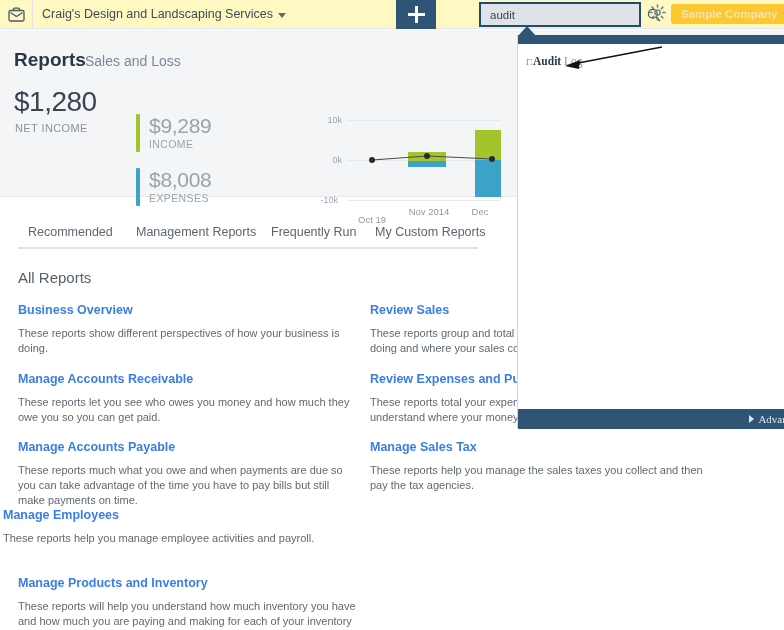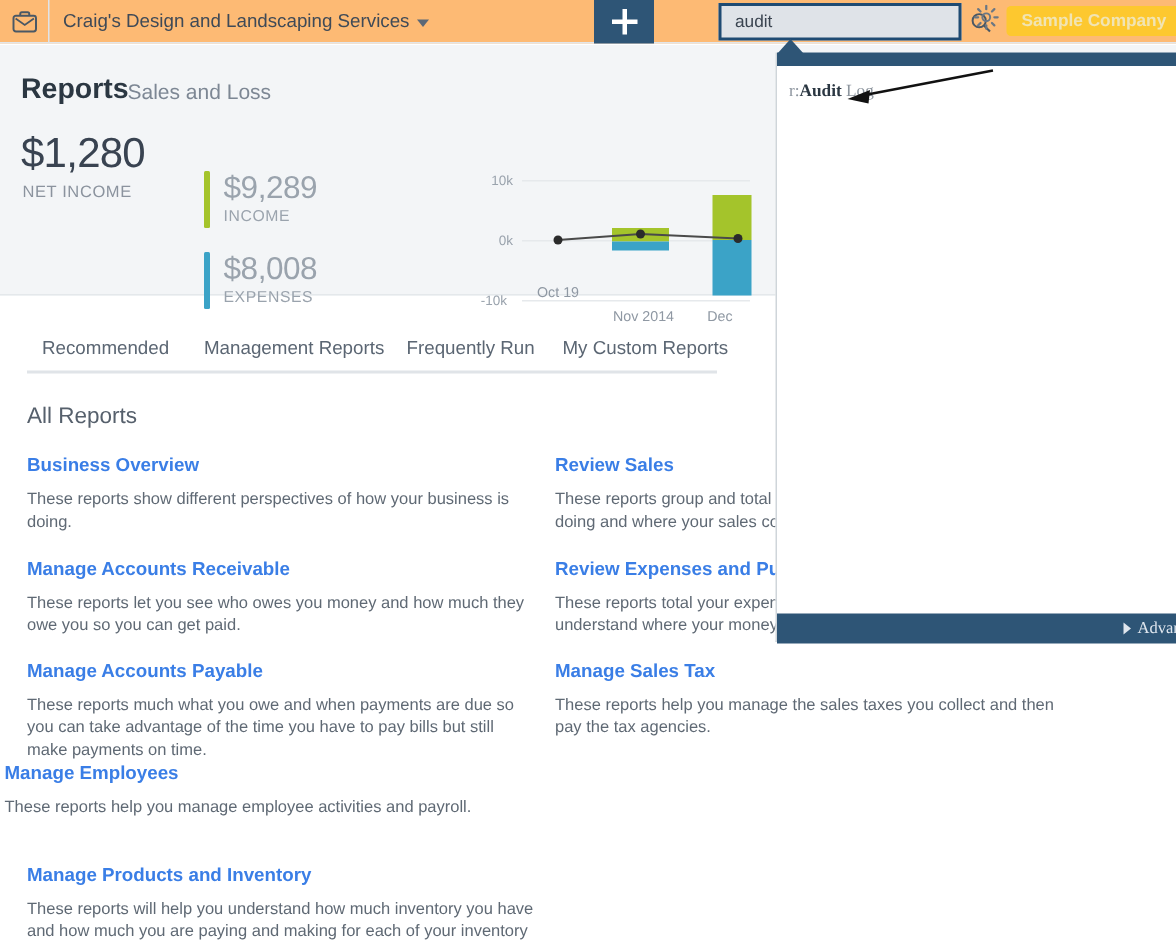--- a/index.html
+++ b/index.html
@@ -8,21 +8,21 @@
     font-family: "Liberation Sans", sans-serif;
     background: #ffffff;
     overflow: hidden;
     position: relative;
   }
 
   
   #topbar {
     position: absolute; top: 0; left: 0;
     width: 784px; height: 29px;
-    background: #fdba74;
+    background: #fef9c3;
     display: flex; align-items: center;
     border-bottom: 1px solid #e2e6ea;
   }
   #tb-icon {
     width: 33px; height: 29px;
     display: flex; align-items: center; justify-content: center;
     border-right: 1px solid #dfe3e8;
   }
   #tb-icon svg { display: block; }
   #tb-company {
@@ -289,21 +289,21 @@
     <div class="cbar" style="left:175px; top:20px; width:26px; height:30px; background:#a4c42b;"></div>
     <div class="cbar" style="left:175px; top:50px; width:26px; height:37px; background:#3ba3c7;"></div>
 
     <svg style="position:absolute; left:0; top:0;" width="200" height="110">
       <polyline points="72,50 127,46 192,49" fill="none" stroke="#4a4a4a" stroke-width="1.2"></polyline>
     </svg>
     <div class="cdot" style="left:69px;  top:47px;"></div>
     <div class="cdot" style="left:124px; top:43px;"></div>
     <div class="cdot" style="left:189px; top:46px;"></div>
 
-    <div class="cxlbl" style="left:48px;  top:80px; width:48px;">Oct 19</div>
+    <div class="cxlbl" style="left:48px;  top:104px; width:48px;">Oct 19</div>
     <div class="cxlbl" style="left:103px; top:96px; width:52px;">Nov 2014</div>
     <div class="cxlbl" style="left:160px; top:96px; width:40px;">Dec</div>
   </div>
 </div>
 
 <div id="tabs">
   <div class="tab" style="position:absolute; left:28px;">Recommended</div>
   <div class="tab" style="position:absolute; left:136px;">Management Reports</div>
   <div class="tab" style="position:absolute; left:271px;">Frequently Run</div>
   <div class="tab" style="position:absolute; left:375px;">My Custom Reports</div>

